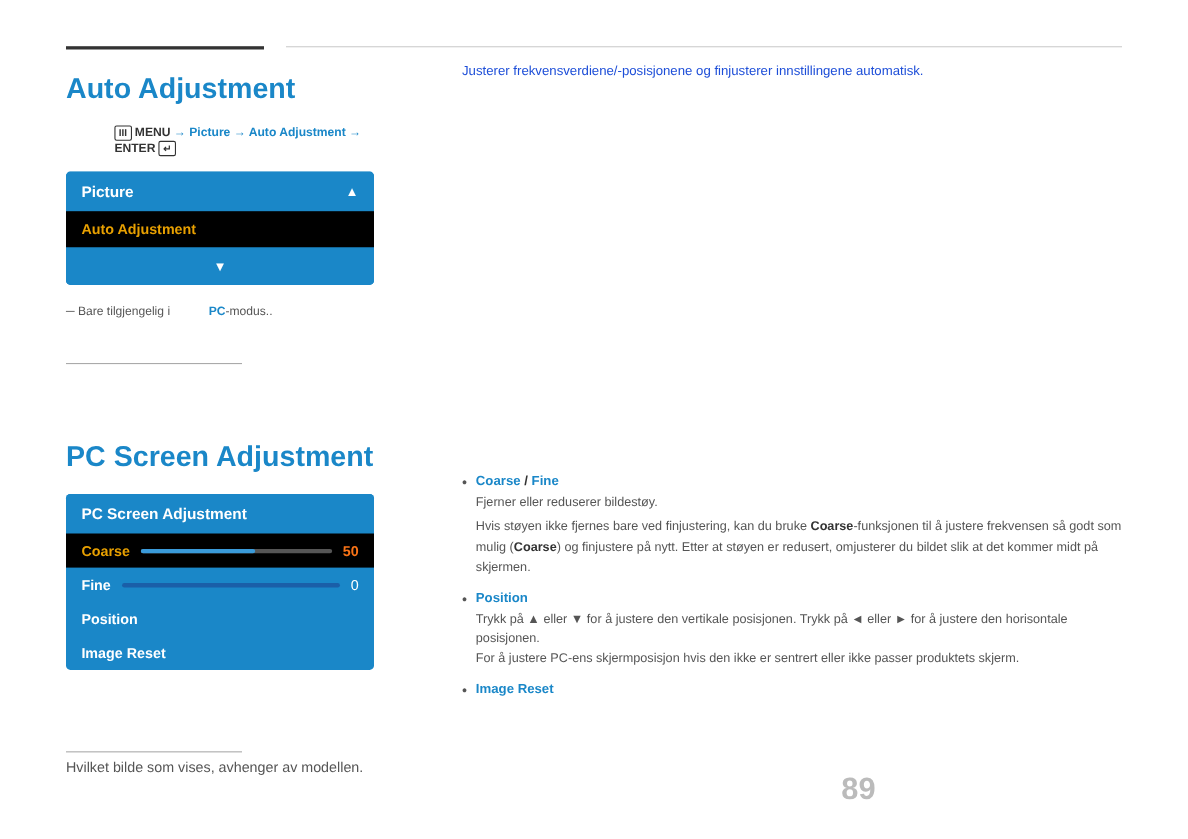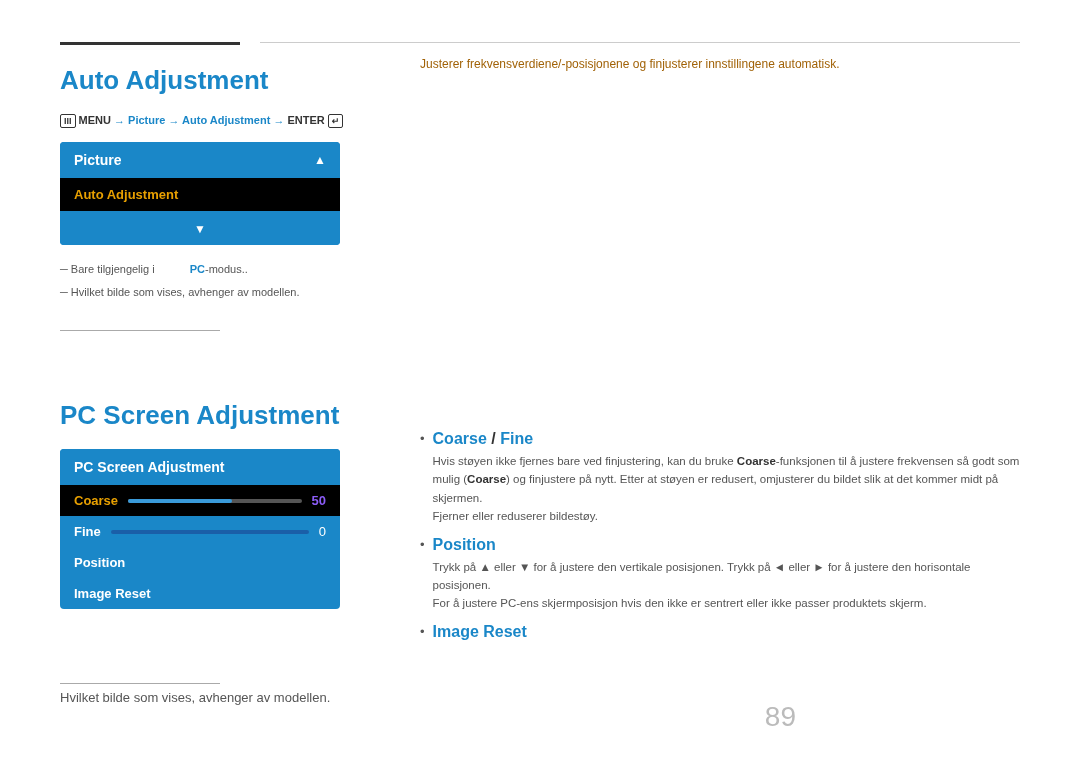--- a/index.html
+++ b/index.html
@@ -55,20 +55,21 @@
     }
 
     .menu-path {
       font-size: 11px;
       color: #333;
       margin-bottom: 14px;
       font-weight: normal;
     }
     .menu-path strong {
       font-weight: bold;
+      margin-left: 44px;
     }
     .menu-path .arrow {
       color: #1a87c8;
       font-weight: bold;
     }
     .menu-path .highlighted {
       color: #1a87c8;
       font-weight: bold;
     }
 
@@ -173,21 +174,21 @@
     .pc-ui-item.selected {
       background: #000;
       color: #e8a000;
     }
 
     .pc-ui-item .item-label {
       font-weight: bold;
     }
 
     .pc-ui-item .item-value {
-      color: #8b5cf6;
+      color: #f97316;
       font-weight: bold;
     }
 
     .slider-bar {
       flex: 1;
       margin: 0 10px;
       height: 4px;
       background: #555;
       position: relative;
       border-radius: 2px;
@@ -229,35 +230,35 @@
     
     .right-column {
       position: absolute;
       left: 420px;
       top: 55px;
       width: 610px;
     }
 
     .right-description {
       font-size: 12px;
-      color: #a16207;
+      color: #1d4ed8;
       margin-bottom: 30px;
       line-height: 1.6;
     }
 
     
     .right-pc-content {
       position: absolute;
       left: 420px;
       top: 430px;
       width: 610px;
     }
 
     .bullet-title {
-      font-size: 16px;
+      font-size: 12px;
       font-weight: bold;
       color: #1a87c8;
       margin-bottom: 4px;
     }
 
     .bullet-title .slash-normal {
       color: #333;
     }
 
     .bullet-body {
@@ -290,21 +291,21 @@
       flex: 1;
     }
 
     
     .page-number {
       position: absolute;
       right: 60px;
       bottom: 30px;
       font-size: 28px;
       color: #bbb;
-      font-weight: 400;
+      font-weight: 700;
     }
 
     
     .enter-icon {
       display: inline-block;
       border: 1.5px solid #333;
       border-radius: 2px;
       font-size: 9px;
       padding: 1px 3px;
       font-weight: bold;
@@ -349,23 +350,20 @@
       </div>
       <div class="ui-box-selected-item">Auto Adjustment</div>
       <div class="ui-box-footer">
         <span class="ui-box-arrow">▼</span>
       </div>
     </div>
 
     <div class="note">
       ─ Bare tilgjengelig i <span class="pc-highlight">PC</span>-modus..
     </div>
-    <div class="note">
-      ─ Hvilket bilde som vises, avhenger av modellen.
-    </div>
   </div>
 
   <div class="right-column">
     <div class="right-description">Justerer frekvensverdiene/-posisjonene og finjusterer innstillingene automatisk.</div>
   </div>
 
   <div class="mid-divider"></div>
 
   <div class="pc-section">
     <div class="section-title">PC Screen Adjustment</div>
@@ -402,24 +400,24 @@
 
   <div class="right-pc-content">
 
     <div class="bullet-dot">
       <div class="bullet-content">
         <div class="bullet-title">
           <span>Coarse</span>
           <span class="slash-normal" style="color:#333;"> / </span>
           <span>Fine</span>
         </div>
+        <div class="bullet-body">Fjerner eller reduserer bildestøy.</div>
         <div class="bullet-body" style="margin-top:4px;">
           Hvis støyen ikke fjernes bare ved finjustering, kan du bruke <span class="bold-term">Coarse</span>-funksjonen til å justere frekvensen så godt som mulig (<span class="bold-term">Coarse</span>) og finjustere på nytt. Etter at støyen er redusert, omjusterer du bildet slik at det kommer midt på skjermen.
         </div>
-        <div class="bullet-body">Fjerner eller reduserer bildestøy.</div>
       </div>
     </div>
 
     <div class="bullet-dot" style="margin-top:10px;">
       <div class="bullet-content">
         <div class="bullet-title">
           <span>Position</span>
         </div>
         <div class="bullet-body" style="margin-top:4px;">Trykk på ▲ eller ▼ for å justere den vertikale posisjonen. Trykk på ◄ eller ► for å justere den horisontale posisjonen.</div>
         <div class="bullet-body">For å justere PC-ens skjermposisjon hvis den ikke er sentrert eller ikke passer produktets skjerm.</div>

